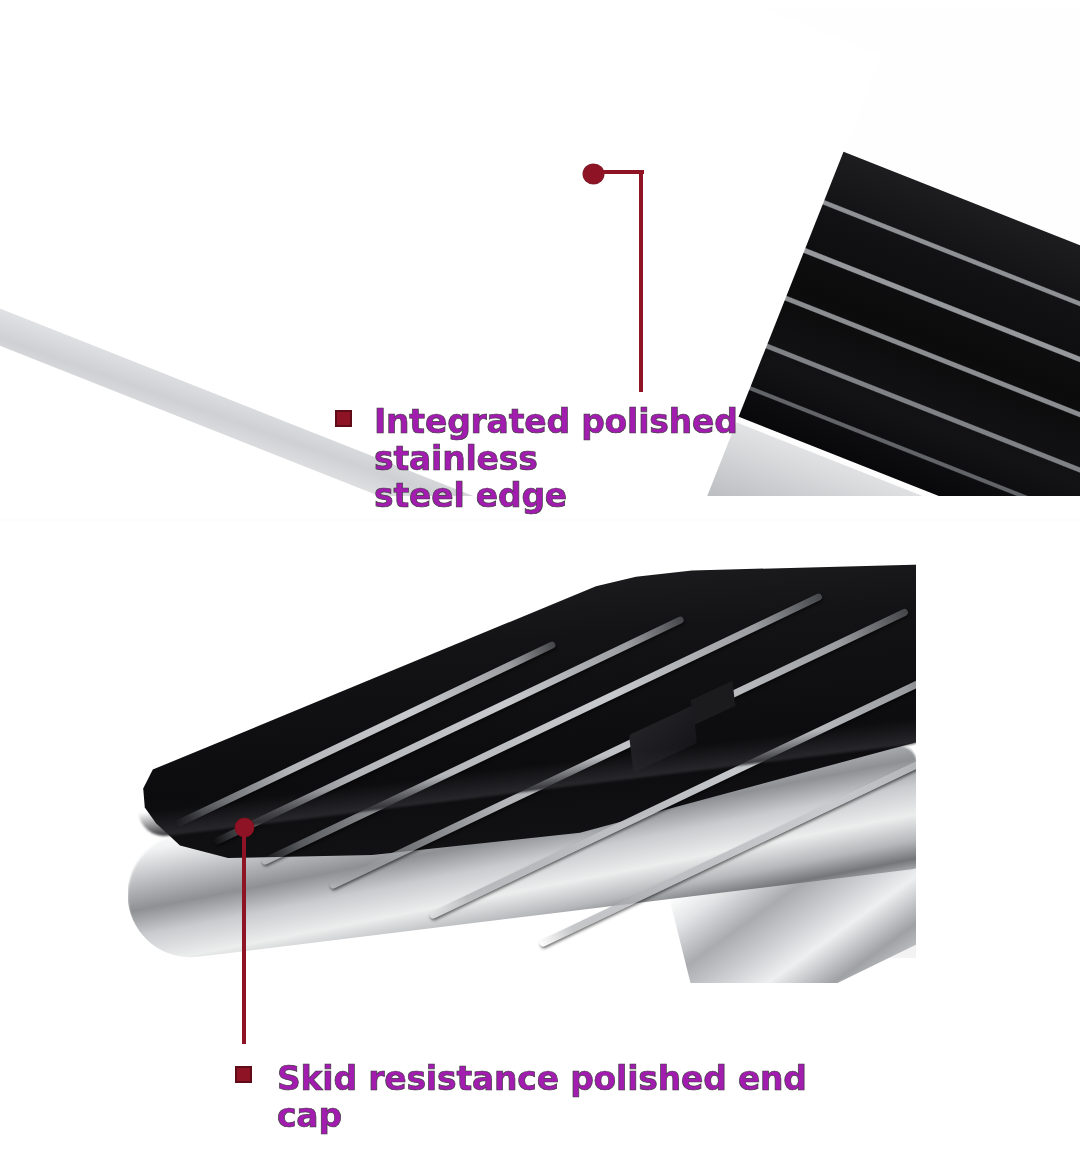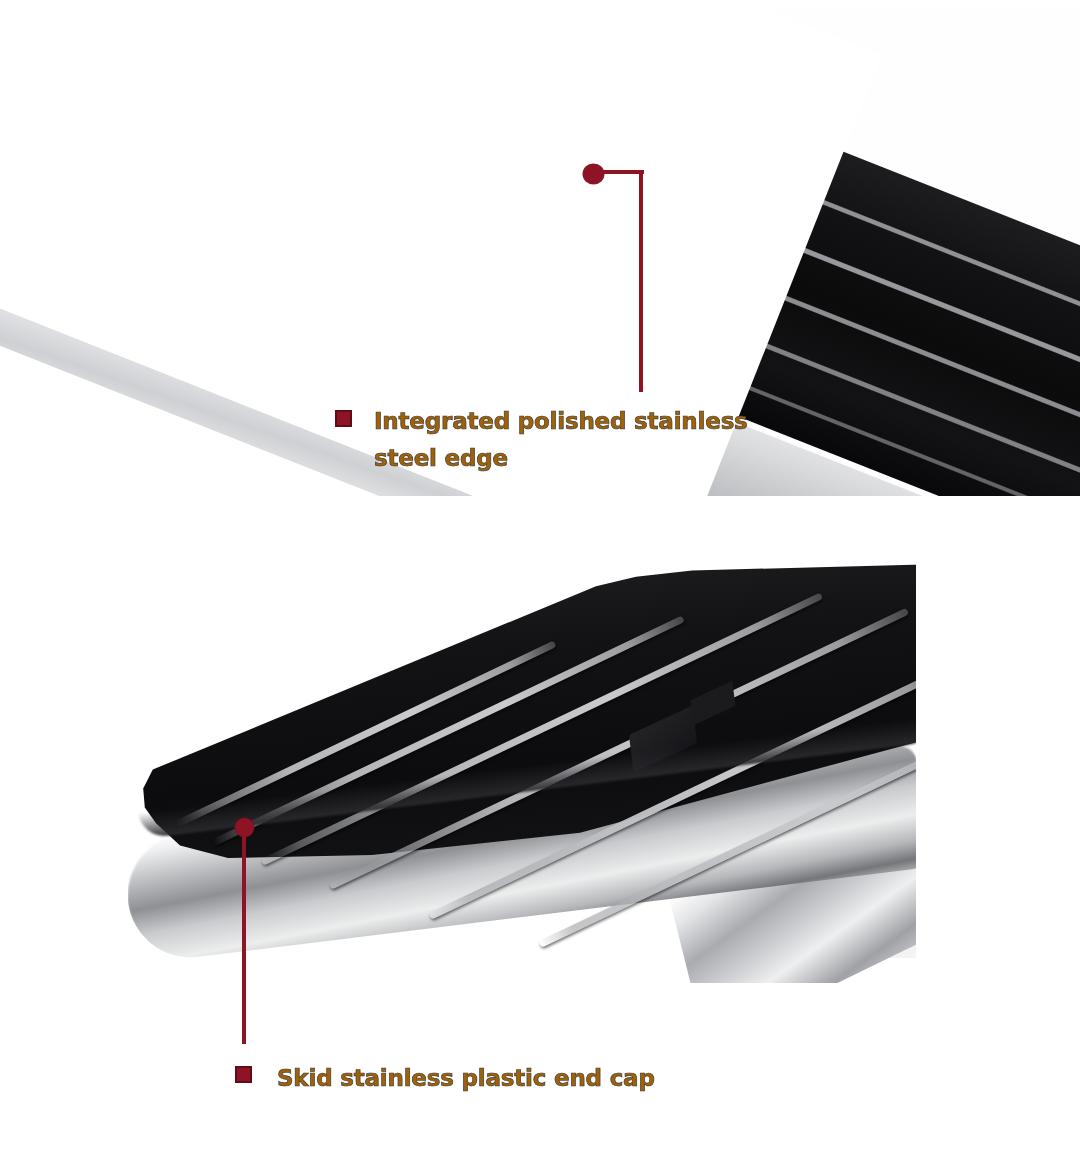--- a/index.html
+++ b/index.html
@@ -236,24 +236,24 @@
   
   .caption { position:absolute; display:flex; align-items:flex-start; }
   .bullet {
     width:17px; height:17px; flex:0 0 17px;
     background:#8d1325;
     border:2px solid #5f0c18;
     margin-top:7px;
   }
   .caption-text {
     margin-left:22px;
-    color:#a16207;
+    color:#a21caf;
     font-family:"DejaVu Sans", sans-serif;
     font-weight:bold;
-    font-size:23px;
+    font-size:33px;
     line-height:37px;
     letter-spacing:-.2px;
     -webkit-text-stroke:.7px #3c3c3e;
     white-space:pre-line;
   }
 
   #caption-1 { left:335px; top:403px; width:520px; }
   #caption-2 { left:235px; top:1060px; width:640px; }
   #caption-2 .bullet { margin-top:6px; }
   #caption-2 .caption-text { margin-left:25px; }
@@ -313,16 +313,16 @@
     <div class="bullet"></div>
     <div class="caption-text">Integrated polished stainless
 steel edge</div>
   </div>
 
   <div class="dot" id="dot-2"></div>
   <div class="lead-v" id="lead-2v"></div>
 
   <div class="caption" id="caption-2">
     <div class="bullet"></div>
-    <div class="caption-text">Skid stainless plastic end cap</div>
+    <div class="caption-text">Skid resistance polished end cap</div>
   </div>
 
 </div>
 
 </body></html>

